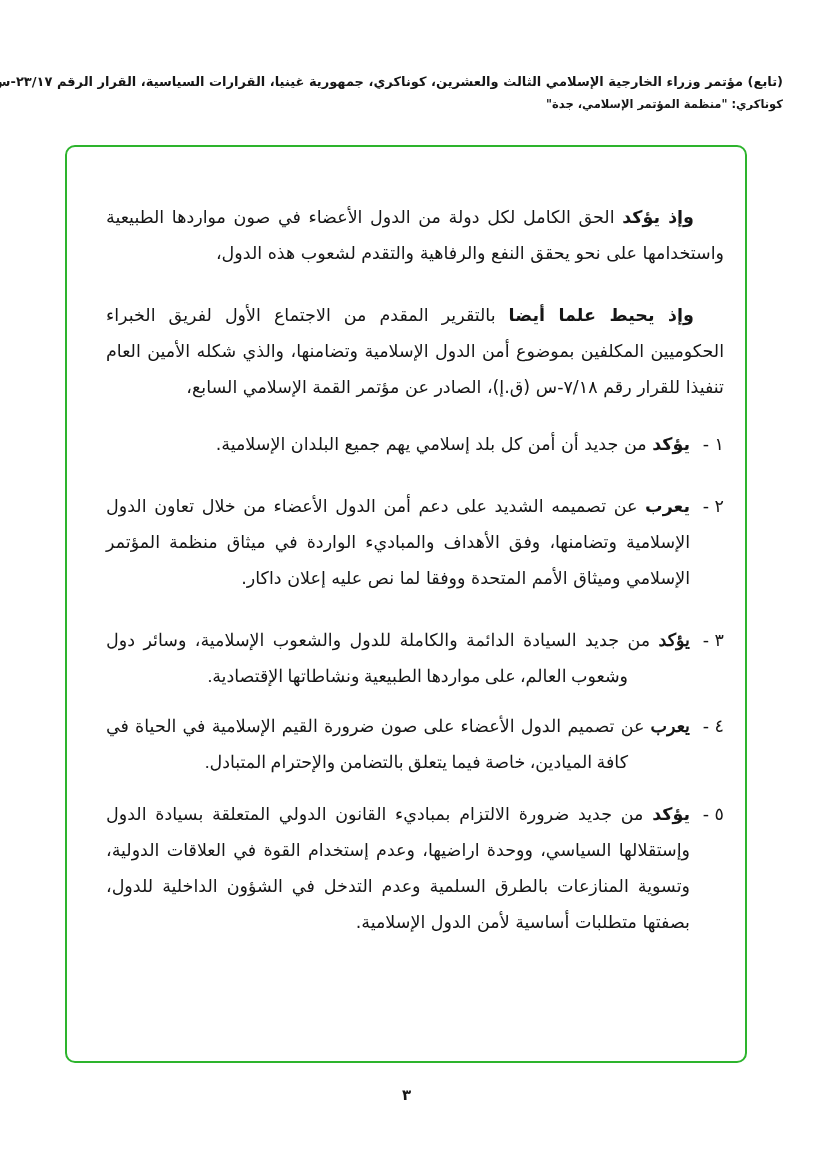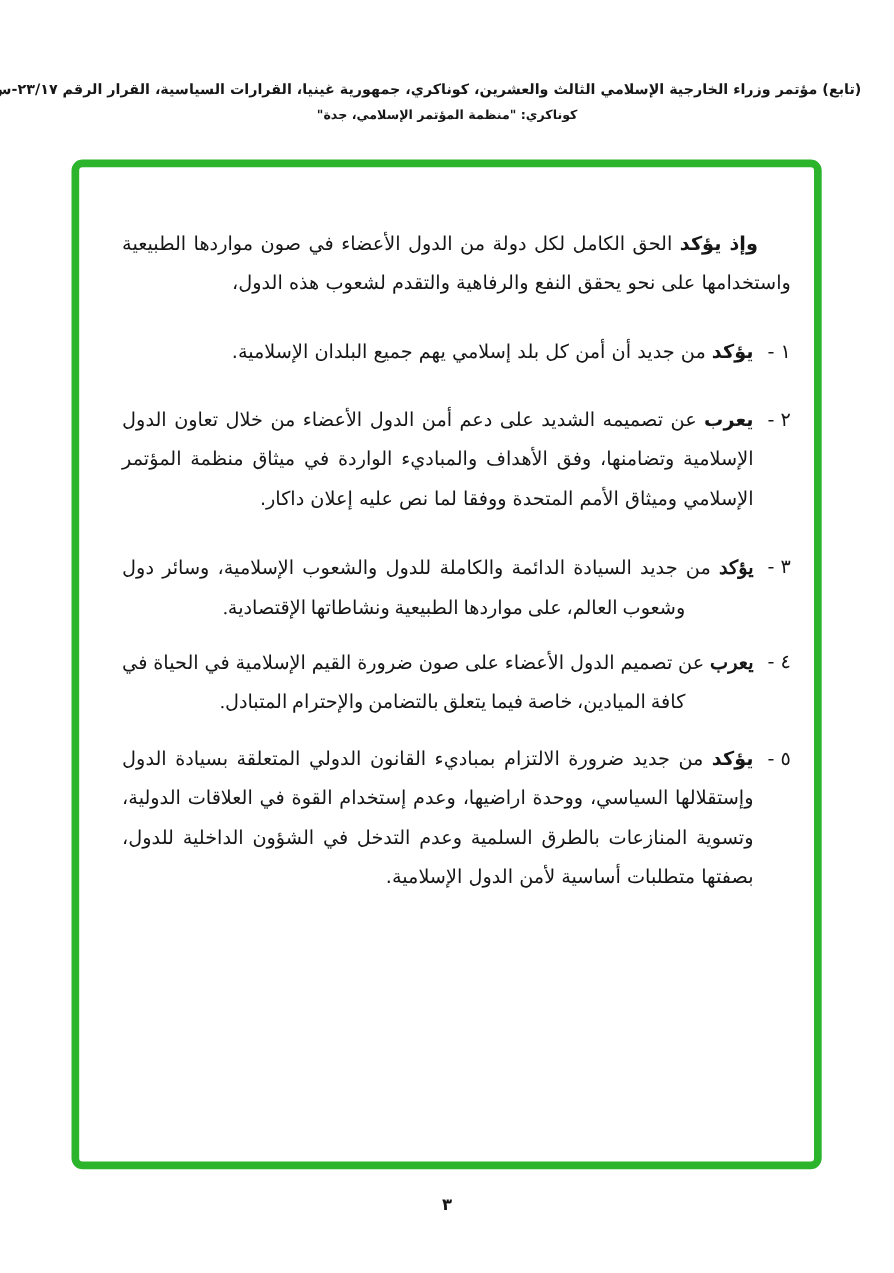--- a/index.html
+++ b/index.html
@@ -7,39 +7,38 @@
     width: 813px; height: 1157px;
     background: #ffffff;
     font-family: "DejaVu Sans", sans-serif;
     color: #161616;
     position: relative;
     overflow: hidden;
   }
   .header {
     position: absolute;
     top: 74px; left: 30px; right: 30px;
-    text-align: center;
     direction: rtl;
   }
   .header-line1 {
     font-size: 13px;
     font-weight: bold;
     white-space: nowrap;
     letter-spacing: 0px;
   }
   .header-line2 {
     font-size: 11.5px;
     font-weight: bold;
     margin-top: 8px;
   }
   .doc-box {
     position: absolute;
     left: 65px; top: 145px;
     width: 682px; height: 918px;
-    border: 7px solid #14532d;
+    border: 2px solid #14532d;
     border-radius: 10px;
     box-sizing: border-box;
   }
   .content {
     position: absolute;
     top: 0; right: 0; left: 0;
     padding: 52px 21px 0 39px;
     direction: rtl;
   }
   .para {
@@ -99,20 +98,21 @@
       <span>"منظمة المؤتمر الإسلامي، جدة"</span>
     </div>
   </div>
 
   <div class="doc-box" style="border-color: rgb(45, 180, 45);">
     <div class="content">
 
       <p class="para"><span class="lead">وإذ يؤكد</span> <span>الحق الكامل لكل دولة من الدول الأعضاء في صون مواردها الطبيعية واستخدامها على نحو يحقق النفع والرفاهية والتقدم لشعوب هذه الدول،</span></p>
 
 
+      <p class="para last-pre"><span class="lead">وإذ يحيط علما أيضا</span> <span>بالتقرير المقدم من الاجتماع الأول لفريق الخبراء الحكوميين المكلفين بموضوع أمن الدول الإسلامية وتضامنها، والذي شكله الأمين العام تنفيذا للقرار رقم ٧/١٨-س (ق.إ)، الصادر عن مؤتمر القمة الإسلامي السابع،</span></p>
 
       <div class="item">
         <div class="item-marker">١ -</div>
         <div class="item-text"><span class="lead">يؤكد</span> <span>من جديد أن أمن كل بلد إسلامي يهم جميع البلدان الإسلامية.</span></div>
       </div>
 
       <div class="item">
         <div class="item-marker">٢ -</div>
         <div class="item-text"><span class="lead">يعرب</span> <span>عن تصميمه الشديد على دعم أمن الدول الأعضاء من خلال تعاون الدول الإسلامية وتضامنها، وفق الأهداف والمباديء الواردة في ميثاق منظمة المؤتمر الإسلامي وميثاق الأمم المتحدة ووفقا لما نص عليه إعلان داكار.</span></div>
       </div>

